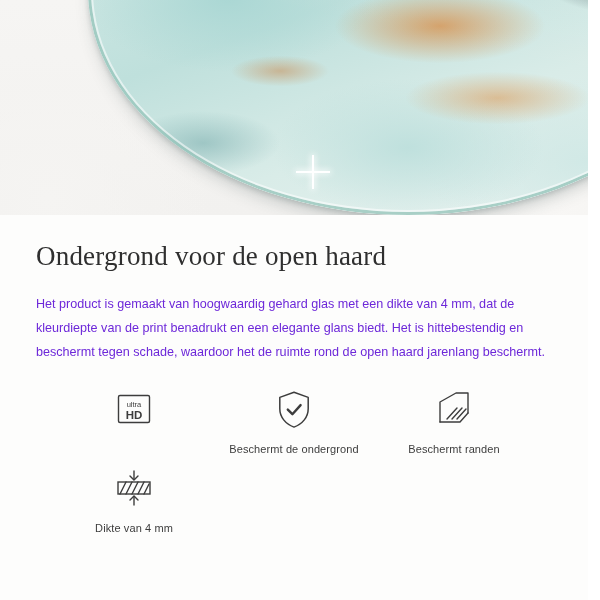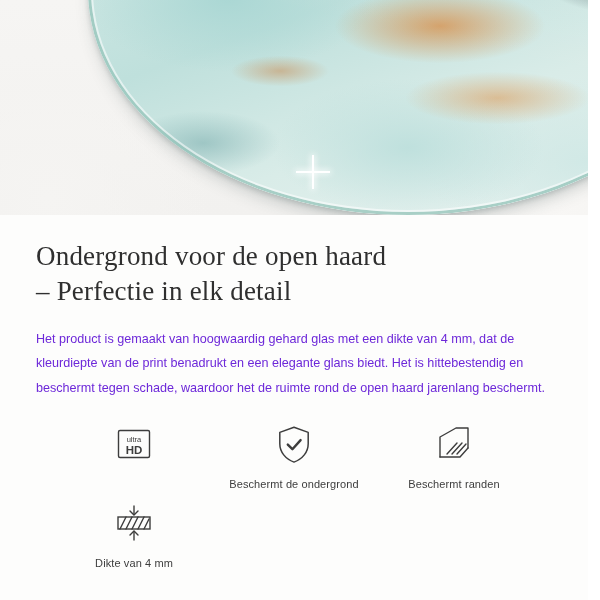--- a/index.html
+++ b/index.html
@@ -182,21 +182,20 @@
       <div class="glass-art"></div>
       <div class="glass-edge"></div>
       <div class="glass-edge-inner"></div>
     </div>
     <div class="sparkle"></div>
   </div>
 
   <div class="content">
     <h1 class="headline">
       <span>Ondergrond voor de open haard</span>
-      <span class="line2">– Perfectie in elk detail</span>
     </h1>
     <p class="body-copy">Het product is gemaakt van hoogwaardig gehard glas met een dikte van 4 mm, dat de kleurdiepte van de print benadrukt en een elegante glans biedt. Het is hittebestendig en beschermt tegen schade, waardoor het de ruimte rond de open haard jarenlang beschermt.</p>
 
     <div class="features">
 
 
       <div class="feature">
         <div class="feature-icon">
           <svg width="40" height="40" viewBox="0 0 40 40" fill="none">
             <rect x="4.5" y="6.5" width="31" height="27" rx="1.5" stroke="#3d3d3d" stroke-width="1.4"></rect>

